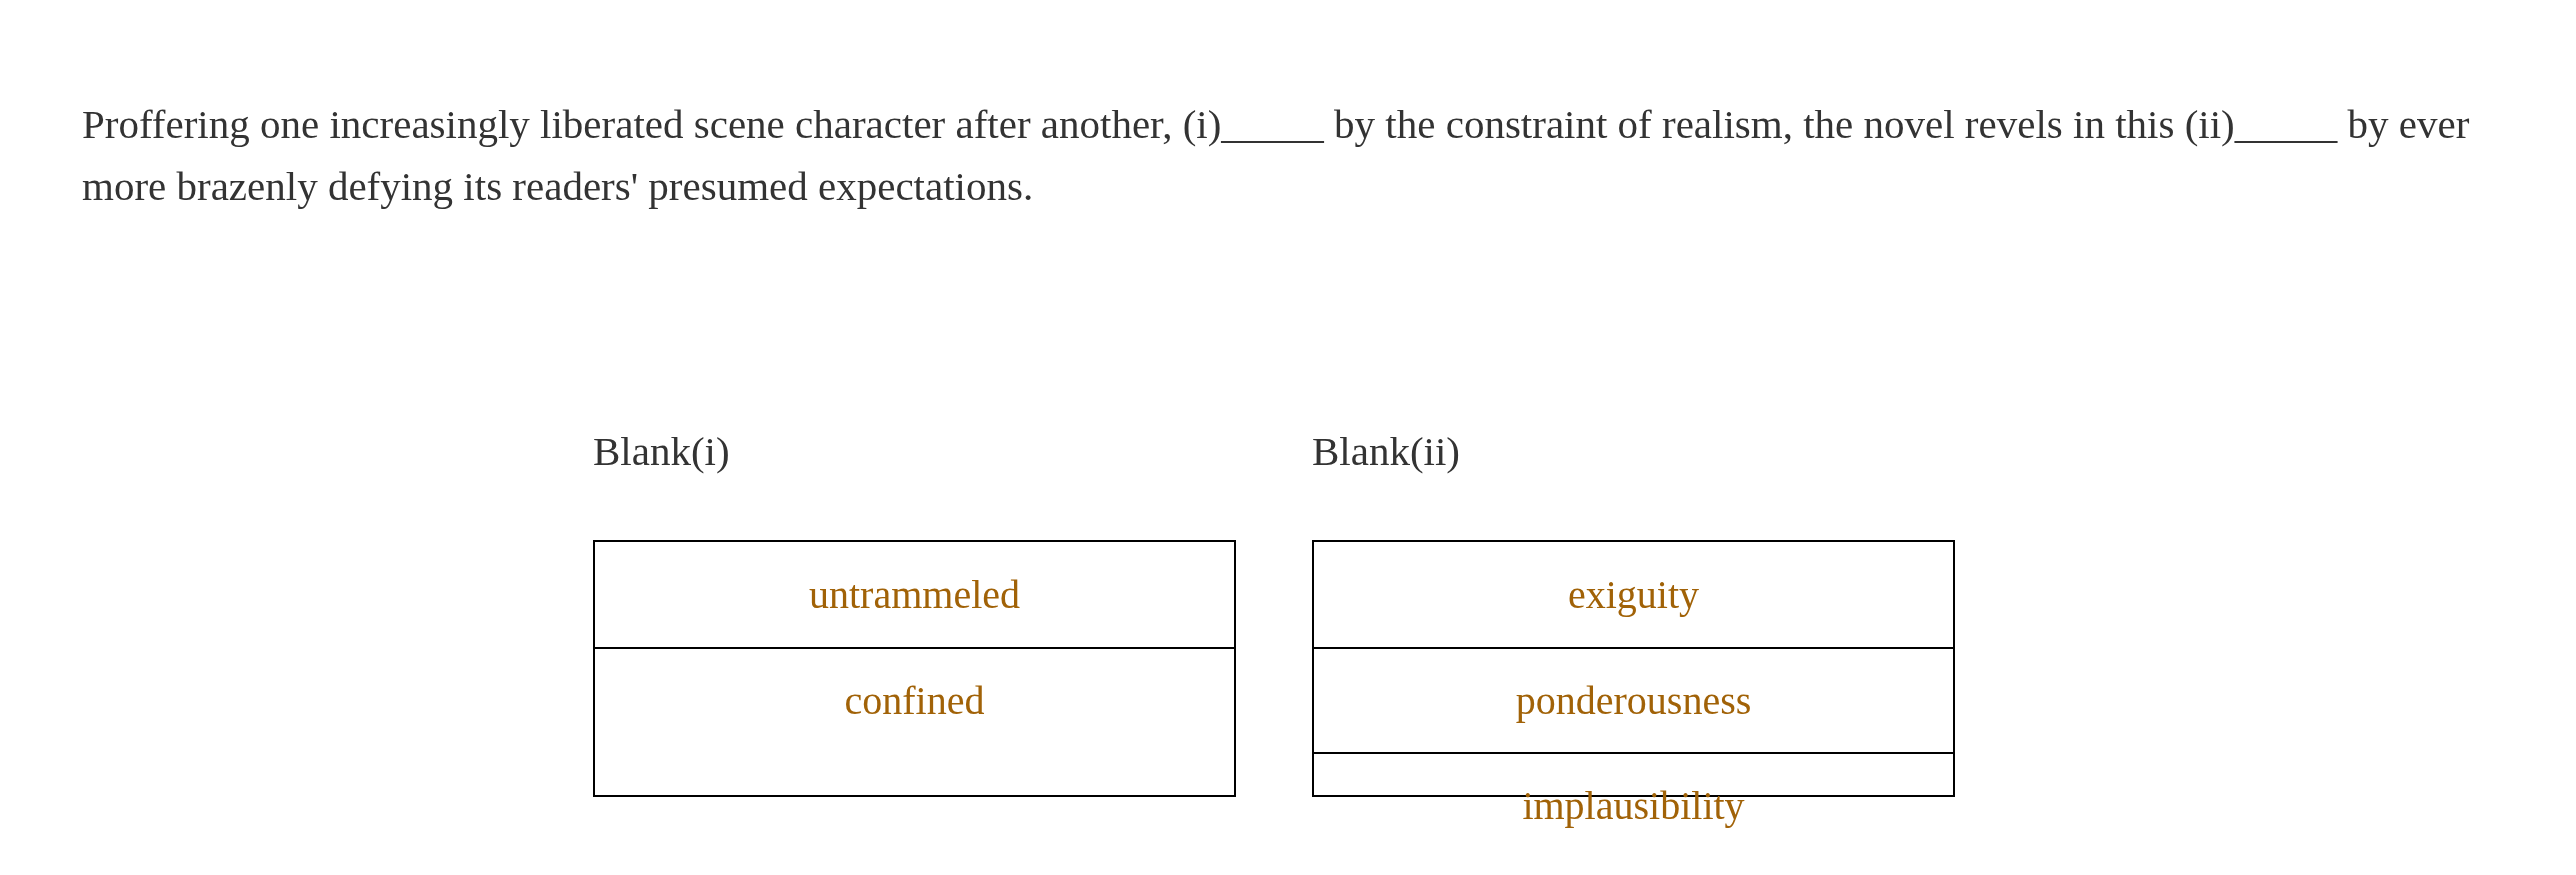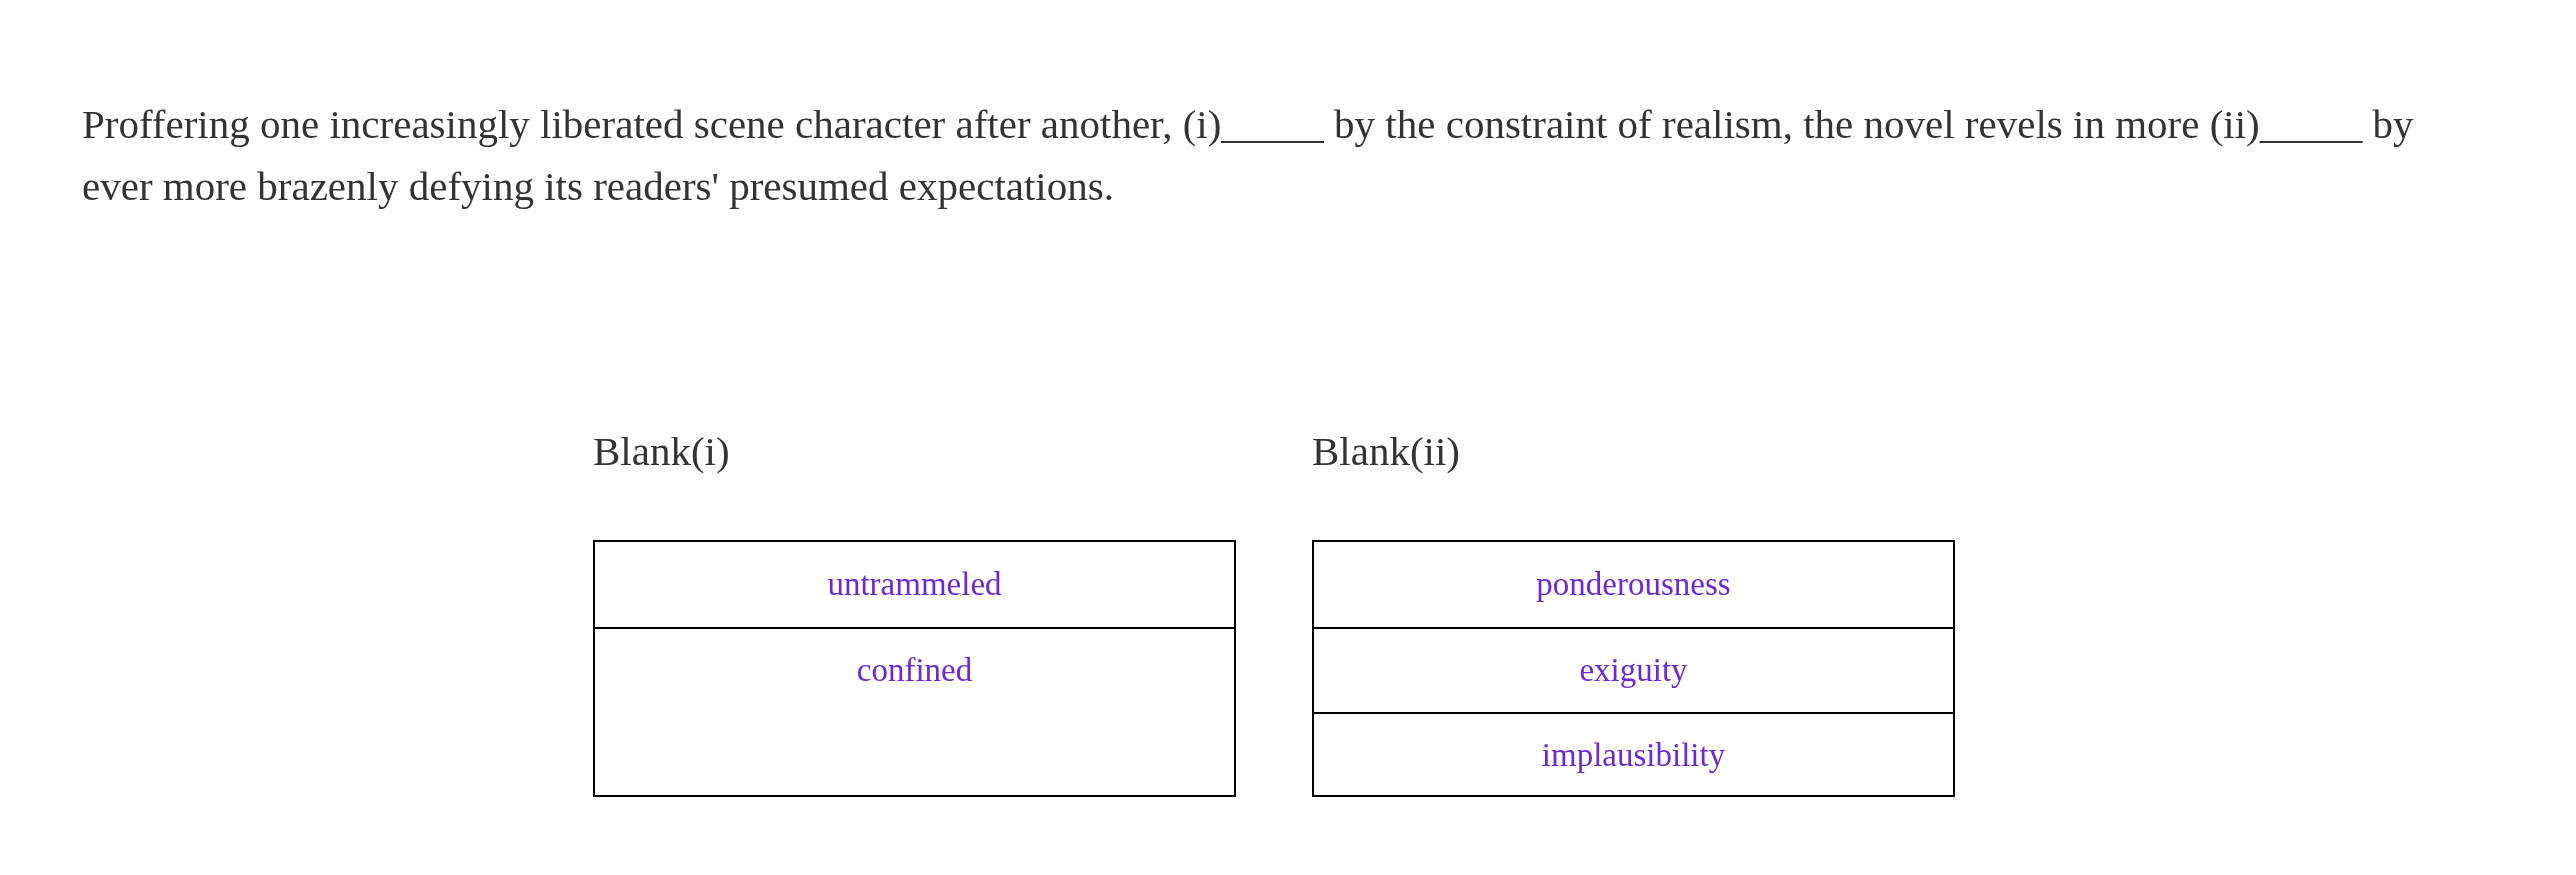--- a/index.html
+++ b/index.html
@@ -40,51 +40,51 @@
       white-space: nowrap;
     }
     .option-table {
       position: absolute;
       top: 540px;
       border: 2.5px solid #000000;
       box-sizing: border-box;
       background: #ffffff;
     }
     .option {
-      height: 85px;
+      height: 105px;
       box-sizing: border-box;
       display: flex;
       align-items: center;
       justify-content: center;
-      font-size: 33px;
-      color: #6d28d9;
+      font-size: 40px;
+      color: #a16207;
       cursor: pointer;
     }
     .option + .option {
       border-top: 2.5px solid #000000;
     }
     #col-1 .blank-heading { left: 593px; width: 643px; }
     #col-1 .option-table { left: 593px; width: 643px; height: 257px; }
     #col-2 .blank-heading { left: 1312px; width: 643px; }
     #col-2 .option-table { left: 1312px; width: 643px; height: 257px; }
   </style>
 </head>
 <body>
 
-<p class="question"><span>Proffering one increasingly liberated scene character after another, </span><span>(i)</span><span class="blank">_____</span><span> by the constraint of realism, the novel revels in more </span><span>(ii)</span><span class="blank">_____</span><span> by ever more brazenly defying its readers' presumed expectations.</span></p>
+<p class="question"><span>Proffering one increasingly liberated scene character after another, </span><span>(i)</span><span class="blank">_____</span><span> by the constraint of realism, the novel revels in this </span><span>(ii)</span><span class="blank">_____</span><span> by ever more brazenly defying its readers' presumed expectations.</span></p>
 
 <div class="blank-col" id="col-1">
   <div class="blank-heading">Blank(i)</div>
   <div class="option-table">
     <div class="option">untrammeled</div>
     <div class="option">confined</div>
   </div>
 </div>
 
 <div class="blank-col" id="col-2">
   <div class="blank-heading">Blank(ii)</div>
   <div class="option-table">
+    <div class="option">exiguity</div>
     <div class="option">ponderousness</div>
-    <div class="option">exiguity</div>
     <div class="option">implausibility</div>
   </div>
 </div>
 
 
 </body></html>

